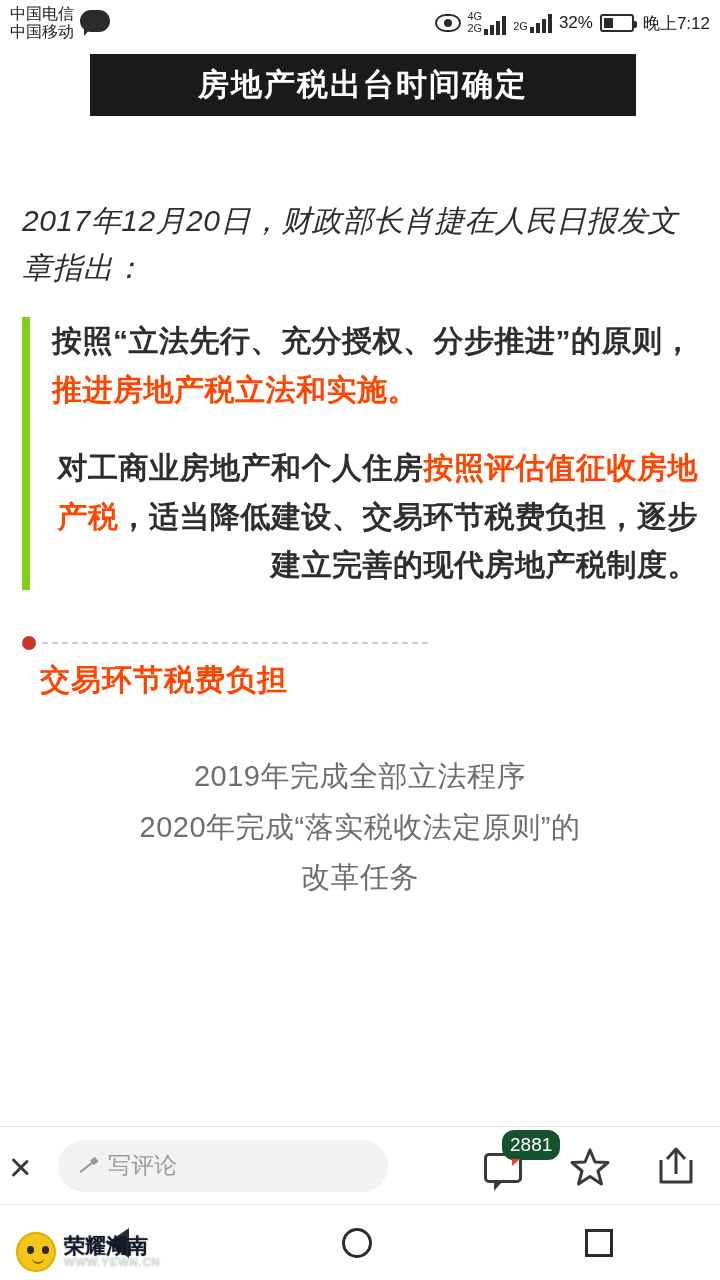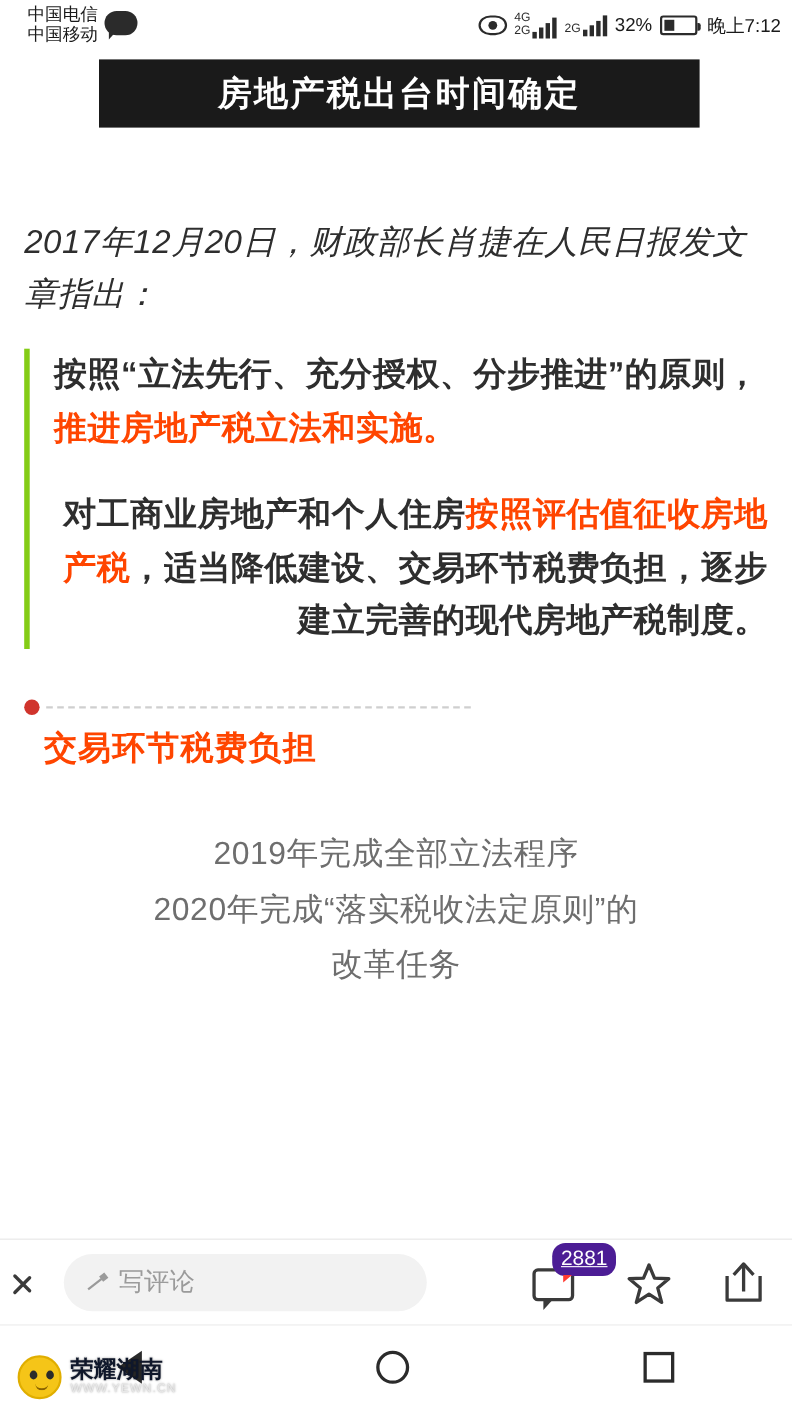--- a/index.html
+++ b/index.html
@@ -19,21 +19,20 @@
 
   
   .statusbar {
     height: 46px;
     display: flex;
     align-items: center;
     padding: 12px 10px;
     font-size: 17px;
     color: #222;
     flex: 0 0 auto;
-    margin-left: 15px;
   }
   .carriers {
     display: flex;
     flex-direction: column;
     justify-content: center;
     line-height: 1.15;
     font-size: 16px;
     color: #1a1a1a;
   }
   .bubble-icon {
@@ -157,21 +156,21 @@
     font-size: 30px;
     line-height: 1.55;
     color: #2e2e2e;
     letter-spacing: 0.5px;
     font-style: italic;
   }
 
   .quote {
     margin-top: 26px;
     padding-left: 22px;
-    border-left: 5px solid #84cc16;
+    border-left: 8px solid #84cc16;
   }
   .quote p {
     font-size: 30px;
     line-height: 1.62;
     color: #2e2e2e;
     font-weight: bold;
     letter-spacing: 0.5px;
   }
   .quote p + p { margin-top: 30px; text-align: right; }
   .hl { color: #ff4500; }
@@ -299,28 +298,27 @@
     content: "";
     position: absolute;
     left: 7px; bottom: -11px;
     width: 0; height: 0;
     border-left: 8px solid #3a3a3a;
     border-bottom: 9px solid transparent;
   }
   .badge {
     position: absolute;
     left: 20px; top: -14px;
-    background: #4c1d95;
+    background: #14532d;
     color: #fff;
     font-size: 19px;
     line-height: 1;
     padding: 5px 8px 6px;
     border-radius: 12px;
     white-space: nowrap;
-    text-decoration: underline;
   }
   .badge:after {
     content: "";
     position: absolute;
     left: 10px; bottom: -6px;
     width: 0; height: 0;
     border-top: 7px solid #ff3b30;
     border-right: 8px solid transparent;
   }
 

